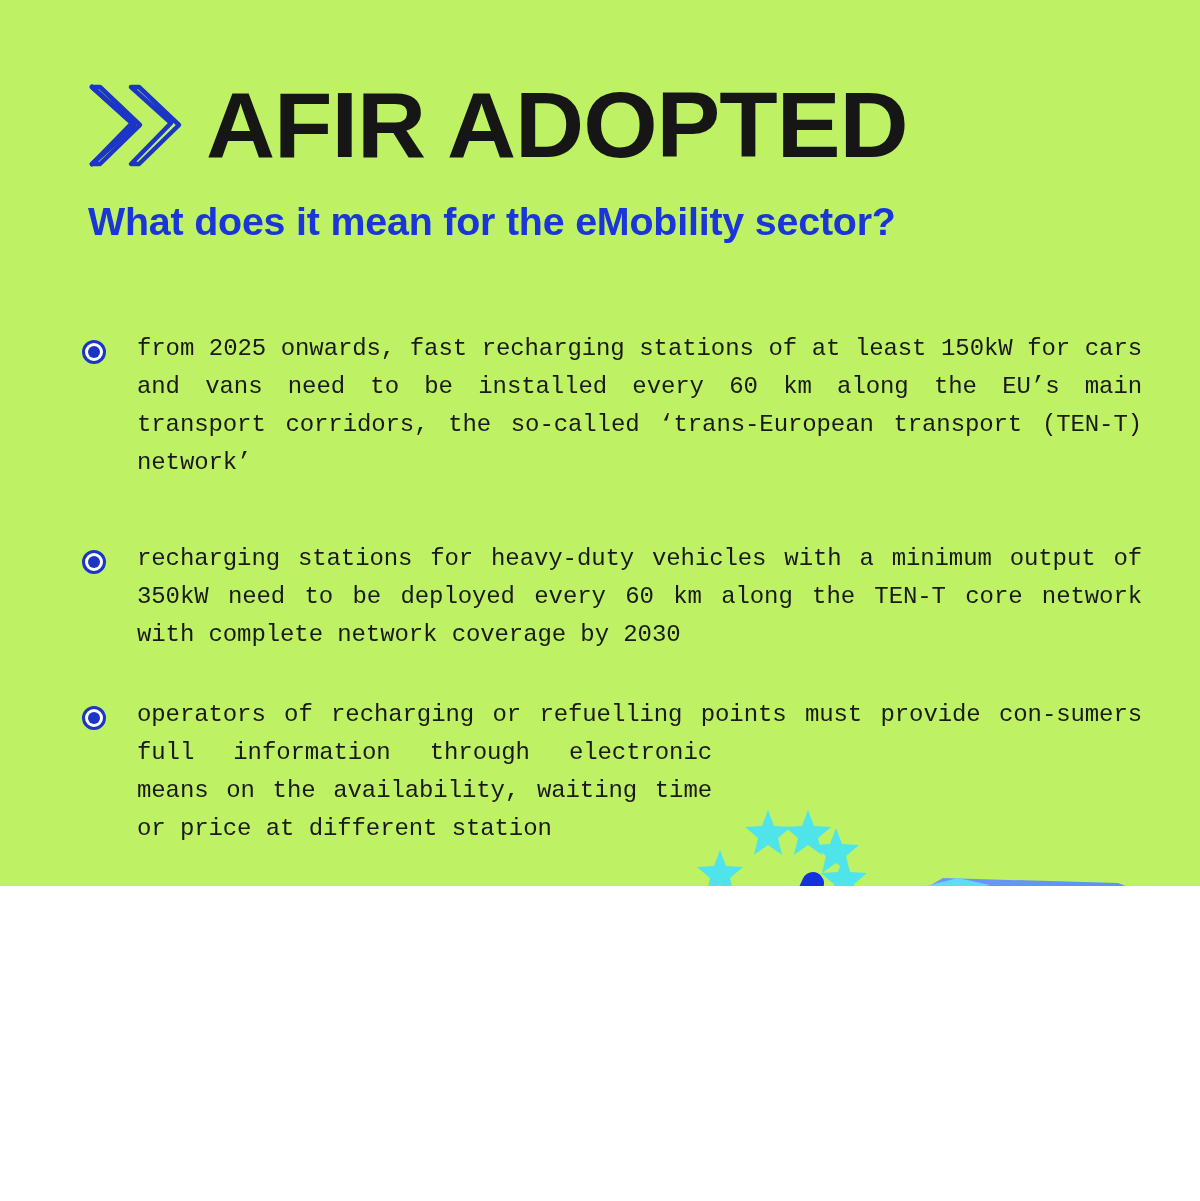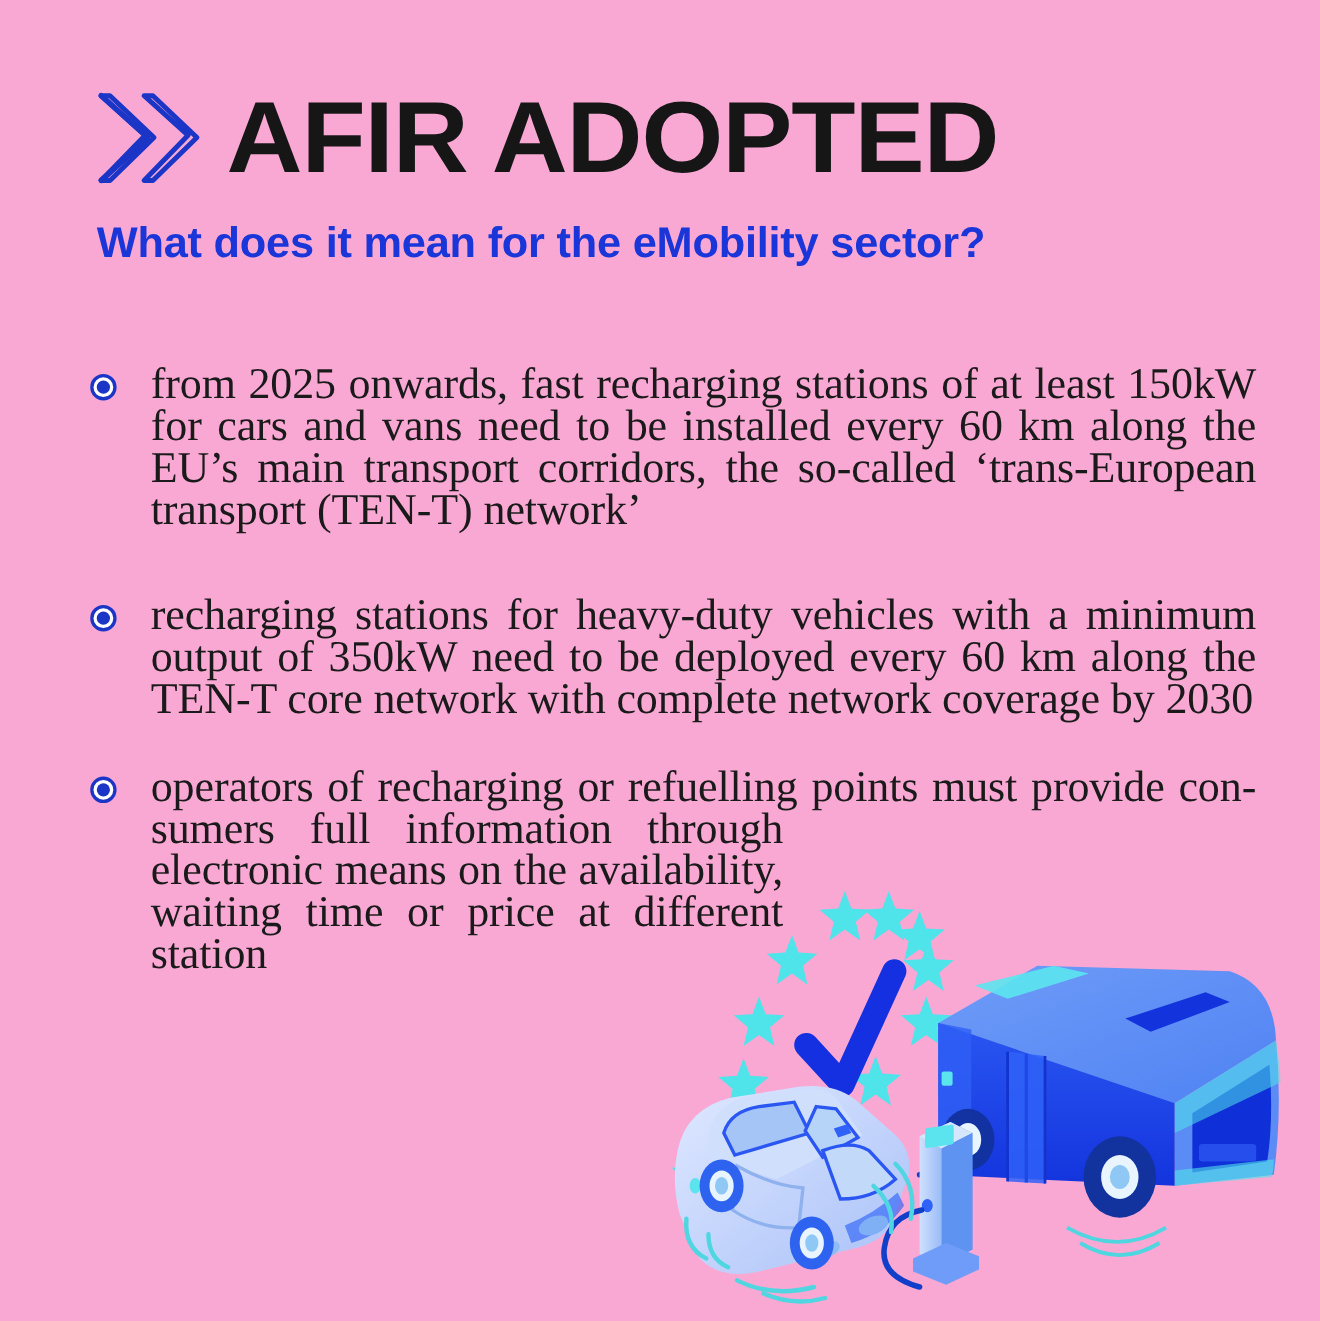--- a/index.html
+++ b/index.html
@@ -6,22 +6,22 @@
     margin: 0;
     padding: 0;
     background: #ffffff;
   }
   body {
     font-family: "Liberation Sans", sans-serif;
   }
   #poster {
     position: relative;
     width: 1200px;
-    height: 1201px;
-    background: #f9a8d4;
+    height: 886px;
+    background: #bef264;
     overflow: hidden;
   }
 
   
   .header {
     position: absolute;
     left: 78px;
     top: 70px;
     width: 1060px;
     height: 110px;
@@ -88,22 +88,22 @@
     position: absolute;
     left: 3px;
     top: 3px;
     width: 12px;
     height: 12px;
     border-radius: 50%;
     background: #1b35c6;
   }
   .bullet-text {
     margin-left: 55px;
-    font-family: Liberation Serif, serif;
-    font-size: 40px;
+    font-family: Liberation Mono, monospace;
+    font-size: 24px;
     line-height: 38px;
     color: #1a1a1a;
     text-align: justify;
     letter-spacing: -0.1px;
     hyphens: manual;
   }
   .bullet-text.wide { width: 1005px; }
   .bullet-text.wide-b { width: 1005px; }
   .bullet-text.narrow-wrap { width: 1005px; }
 

